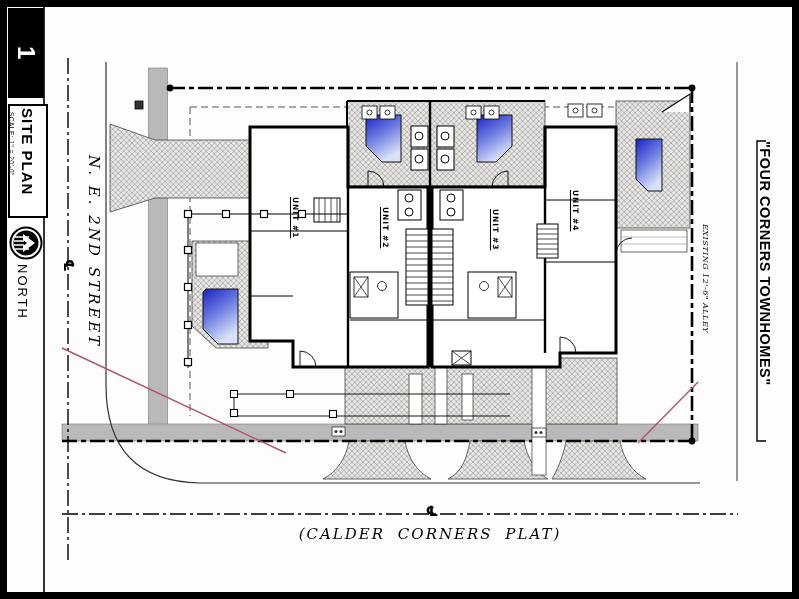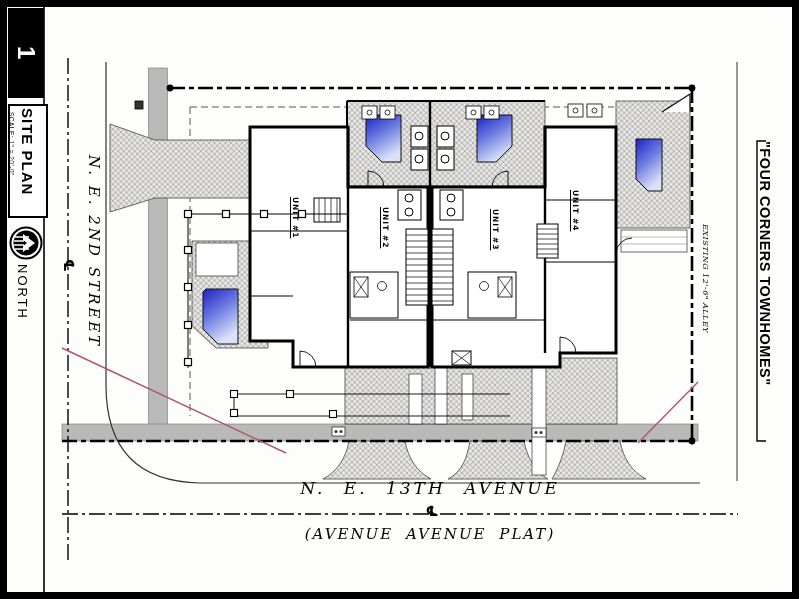--- a/index.html
+++ b/index.html
@@ -254,23 +254,22 @@
     <circle cx="17" cy="19" r="12.5" fill="#000"></circle>
     <path d="M6 13H20M5 17H15M5 21H15M6 25H20" stroke="#fff" stroke-width="1.4"></path>
     <path d="M14 10L26 19L14 28L14 22L18 19L14 16Z" fill="#fff"></path>
   </svg>
   <div class="vtext" id="north-label">NORTH</div>
 
   <div class="vtext" id="project-name">"FOUR CORNERS TOWNHOMES"</div>
   <div class="vtext serifit" id="street-west">N. E. 2ND STREET</div>
   <div class="abs cl-sym" id="cl-west">℄</div>
   <div class="vtext serifit" id="alley-label">EXISTING 12'-6" ALLEY</div>
-  <div class="abs serifit" id="avenue-south">N. E. 13TH AVENUE</div>
   <div class="abs cl-sym" id="cl-south">℄</div>
-  <div class="abs serifit" id="plat-label">(AVENUE AVENUE PLAT)</div>
+  <div class="abs serifit" id="plat-label">(CALDER CORNERS PLAT)</div>
 
   <div class="vtext unit-label" id="u1">UNIT #1</div>
   <div class="vtext unit-label" id="u2">UNIT #2</div>
   <div class="vtext unit-label" id="u3">UNIT #3</div>
   <div class="vtext unit-label" id="u4">UNIT #4</div>
 
   <div class="frame"></div>
 </div>
 
 </body></html>

